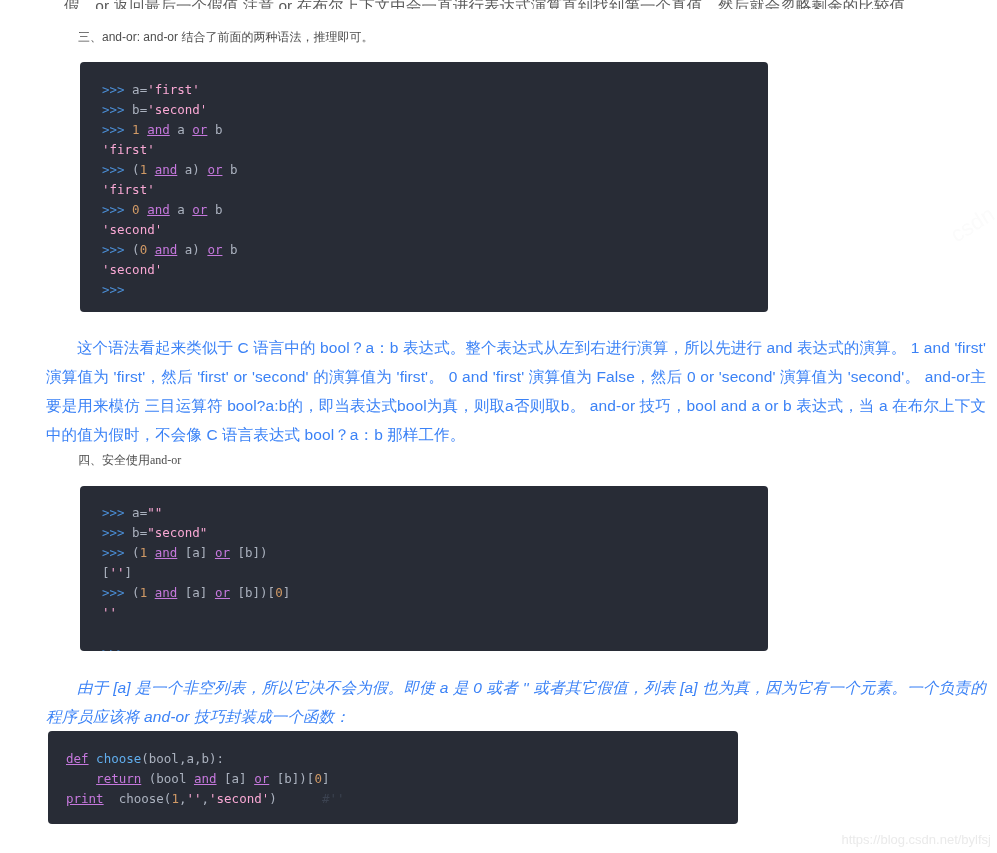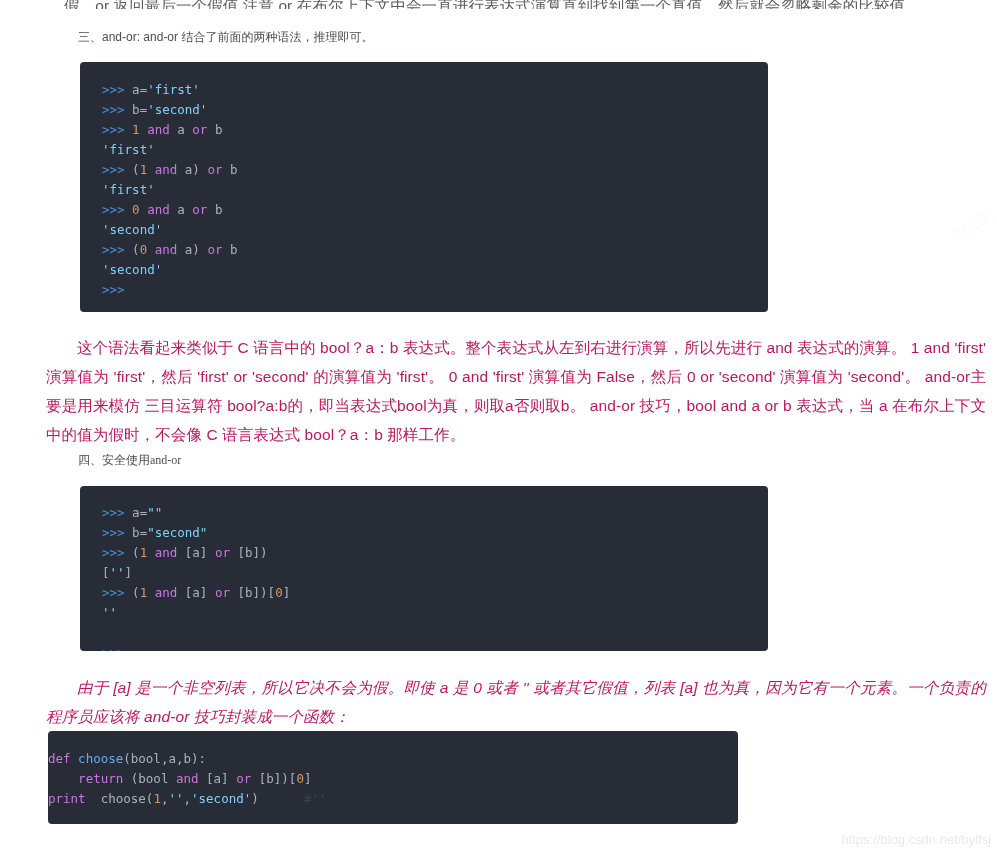--- a/index.html
+++ b/index.html
@@ -22,21 +22,21 @@
     position: relative;
     width: 997px;
     height: 853px;
   }
 
   
   .para {
     position: absolute;
     font-size: 15.5px;
     line-height: 29px;
-    color: #be185d;
+    color: #3b82f6;
     letter-spacing: 0.1px;
     text-align: justify;
   }
   .para.clip-top {
     color: #5a5a5a;
     white-space: nowrap;
     overflow: hidden;
   }
   .indent { text-indent: 2em; }
 
@@ -60,22 +60,22 @@
     margin: 0;
     font-family: "DejaVu Sans Mono", "Liberation Mono", monospace;
     font-size: 12.5px;
     line-height: 20px;
     color: #abb2bf;
     white-space: pre;
   }
 
   
   .t-prompt  { color: #4b8ed6; }
-  .t-str     { color: #7dd3fc; }
-  .t-kw      { color: #c678dd; }
+  .t-str     { color: #f9a8d4; }
+  .t-kw      { color: #c678dd; text-decoration: underline; }
   .t-num     { color: #d19a66; }
   .t-plain   { color: #abb2bf; }
   .t-fn      { color: #61aeee; }
   .t-punct   { color: #abb2bf; }
   .t-comment { color: #3b4250; }
 
   
   .watermark {
     position: absolute;
     color: #eaeaea;
@@ -128,21 +128,21 @@
 <span class="t-punct">[</span><span class="t-str">''</span><span class="t-punct">]</span>
 <span class="t-prompt">&gt;&gt;&gt; </span><span class="t-punct">(</span><span class="t-num">1</span><span class="t-plain"> </span><span class="t-kw">and</span><span class="t-plain"> [a] </span><span class="t-kw">or</span><span class="t-plain"> [b])[</span><span class="t-num">0</span><span class="t-plain">]</span>
 <span class="t-str">''</span>
 <span class="t-plain"></span>
 <span class="t-prompt">&gt;&gt;&gt;</span></pre>
   </div>
 
   <div class="para indent" style="left:46px; top:673px; width:940px;font-style:italic;">由于 [a] 是一个非空列表，所以它决不会为假。即使 a 是 0 或者 '' 或者其它假值，列表 [a] 也为真，因为它有一个元素。一个负责的程序员应该将 and-or 技巧封装成一个函数：</div>
 
   <div class="codeblock" style="left:48px; top:731px; width:690px; height:93px;">
-    <pre style="padding:18px 0 0 0;"><span class="t-kw">def</span><span class="t-plain"> </span><span class="t-fn">choose</span><span class="t-plain">(bool,a,b):</span>
+    <pre style="padding:18px 0 0 18px;"><span class="t-kw">def</span><span class="t-plain"> </span><span class="t-fn">choose</span><span class="t-plain">(bool,a,b):</span>
 <span class="t-plain">    </span><span class="t-kw">return</span><span class="t-plain"> (bool </span><span class="t-kw">and</span><span class="t-plain"> [a] </span><span class="t-kw">or</span><span class="t-plain"> [b])[</span><span class="t-num">0</span><span class="t-plain">]</span>
 <span class="t-kw">print</span><span class="t-plain">  </span><span class="t-plain">choose</span><span class="t-plain">(</span><span class="t-num">1</span><span class="t-plain">,</span><span class="t-str">''</span><span class="t-plain">,</span><span class="t-str">'second'</span><span class="t-plain">)</span><span class="t-plain">      </span><span class="t-comment">#''</span></pre>
   </div>
 
   <div class="wm-diagonal" style="left:946px; top:226px;">csdn</div>
 
   <div class="watermark" style="right:6px; bottom:6px;">https://blog.csdn.net/bylfsj</div>
 
 </div>
 

